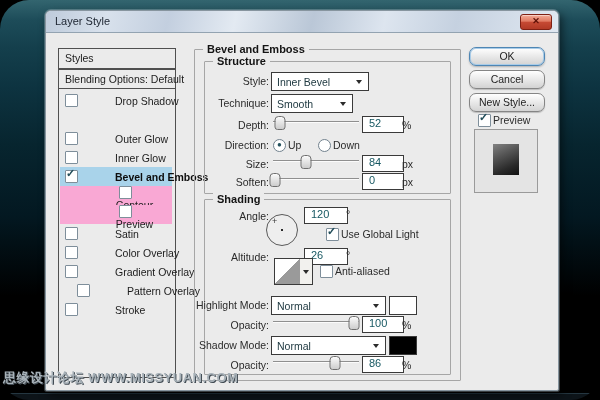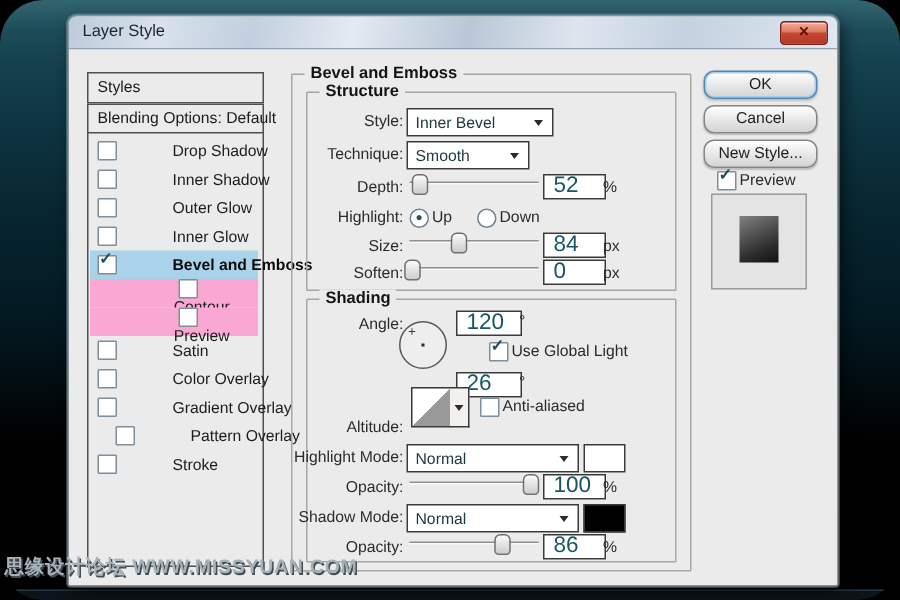--- a/index.html
+++ b/index.html
@@ -30,21 +30,21 @@
   .cb{width:11px;height:11px;background:#fff;border:1px solid #7e8e9a;border-radius:1px;position:relative;flex:none;}
   .cb .check{position:absolute;left:0;top:-3px;width:12px;font-size:11px;font-weight:bold;color:#234e5a;line-height:11px;}
   .cb.abs{position:absolute;}
   .fieldset{position:absolute;border:1px solid #a6a6a6;border-radius:1px;}
   .legend{position:absolute;top:-7px;left:8px;background:#ebebeb;padding:0 4px;font-size:11px;font-weight:bold;color:#141414;white-space:nowrap;}
   .lbl{position:absolute;font-size:10.5px;color:#2b2b2b;text-align:right;white-space:nowrap;}
   .unit{position:absolute;font-size:10.5px;color:#2b2b2b;}
   .dd{position:absolute;background:#fff;border:1px solid #3a3a3a;display:flex;align-items:center;cursor:pointer;}
   .dd-text{flex:1;padding-left:5px;font-size:10.5px;color:#203a42;white-space:nowrap;overflow:hidden;}
   .dd-arrow{width:0;height:0;border-left:3.5px solid transparent;border-right:3.5px solid transparent;border-top:4px solid #2b2b2b;margin-right:6px;flex:none;}
-  .vbox{position:absolute;background:#fff;border:1px solid #3a3a3a;font-size:15px;color:#175862;padding-left:6px;line-height:13px;}
+  .vbox{position:absolute;background:#fff;border:1px solid #3a3a3a;font-size:11px;color:#175862;padding-left:6px;line-height:13px;}
   .slider{position:absolute;height:12px;width:86px;}
   .track{position:absolute;left:0;right:0;top:5px;height:1px;background:#8f8f8f;box-shadow:0 1px 0 #fbfbfb;}
   .thumb{position:absolute;top:0;width:9px;height:12px;background:linear-gradient(180deg,#fafafa,#cdcdcd);
     border:1px solid #6f6f6f;border-radius:4px 4px 3px 3px;transform:translateX(-50%);cursor:pointer;}
   .radio{position:absolute;width:11px;height:11px;border-radius:50%;background:#fff;border:1px solid #72828e;cursor:pointer;}
   .radio .dot{position:absolute;left:0;top:-1px;width:11px;text-align:center;font-size:8px;color:#25525e;line-height:11px;}
   .dial{position:absolute;width:30px;height:30px;border:1px solid #5a5a5a;border-radius:50%;background:#eeeeee;cursor:pointer;}
   .dial-dot{position:absolute;left:14px;top:14px;width:2px;height:2px;background:#2a2a2a;}
   .dial-ind{position:absolute;left:5px;top:1px;font-size:9px;color:#3a3a3a;}
   .gloss-thumb{position:absolute;border:1px solid #3a3a3a;background:linear-gradient(135deg,#ffffff 0 50%,#9a9a9a 50% 100%);cursor:pointer;}
@@ -80,26 +80,20 @@
     <div class="box" style="left:12px;top:58px;width:116px;height:19px;text-align:center;">
       <span class="bt">Blending Options: Default</span>
     </div>
     <div class="box" style="left:12px;top:77px;width:116px;height:288px;">
       <div class="srow" style="top:2px;">
         <span class="cb">
             <span class="check"></span>
           </span>
         <span class="srow-label">Drop Shadow</span>
       </div>
-      <div class="srow" style="top:21px;">
-        <span class="cb">
-            <span class="check"></span>
-          </span>
-        <span class="srow-label">Inner Shadow</span>
-      </div>
       <div class="srow" style="top:40px;">
         <span class="cb">
             <span class="check"></span>
           </span>
         <span class="srow-label">Outer Glow</span>
       </div>
       <div class="srow" style="top:59px;">
         <span class="cb">
             <span class="check"></span>
           </span>
@@ -172,21 +166,21 @@
       <span class="dd-text">Smooth</span>
       <span class="dd-arrow"></span>
     </div>
     <span class="lbl" style="left:153px;top:108px;width:70px;">Depth:</span>
     <div class="slider" style="left:227px;top:105px;">
       <span class="track"></span>
       <span class="thumb" style="left: 8%;"></span>
     </div>
     <div class="vbox" style="left:316px;top:105px;width:34px;height:15px;">52</div>
     <span class="unit" style="left:356px;top:108px;">%</span>
-    <span class="lbl" style="left:153px;top:128px;width:70px;">Highlight:</span>
+    <span class="lbl" style="left:153px;top:128px;width:70px;">Direction:</span>
     <span class="radio" style="left:227px;top:128px;">
         <span class="dot">●</span>
       </span>
     <span class="unit" style="left:242px;top:128px;">Up</span>
     <span class="radio" style="left:272px;top:128px;">
         <span class="dot"></span>
       </span>
     <span class="unit" style="left:287px;top:128px;">Down</span>
     <span class="lbl" style="left:153px;top:147px;width:70px;">Size:</span>
     <div class="slider" style="left:227px;top:144px;">
@@ -210,21 +204,21 @@
     <div class="dial" style="left:220px;top:203px;">
       <span class="dial-dot"></span>
       <span class="dial-ind">+</span>
     </div>
     <div class="vbox" style="left:258px;top:196px;width:36px;height:15px;">120</div>
     <span class="unit" style="left:300px;top:197px;">°</span>
     <span class="cb abs" style="left:280px;top:217px;">
         <span class="check">✓</span>
       </span>
     <span class="unit" style="left:295px;top:217px;">Use Global Light</span>
-    <span class="lbl" style="left:153px;top:240px;width:70px;margin-top:28px;">Altitude:</span>
+    <span class="lbl" style="left:153px;top:240px;width:70px;">Altitude:</span>
     <div class="vbox" style="left:258px;top:237px;width:36px;height:15px;">26</div>
     <span class="unit" style="left:300px;top:238px;">°</span>
     <div class="gloss-thumb" style="left:228px;top:247px;width:25px;height:25px;"></div>
     <div class="gloss-arrow" style="left:254px;top:247px;width:12px;height:25px;">
       <span class="dd-arrow" style="margin:0;"></span>
     </div>
     <span class="cb abs" style="left:274px;top:254px;">
         <span class="check"></span>
       </span>
     <span class="unit" style="left:289px;top:254px;">Anti-aliased</span>

